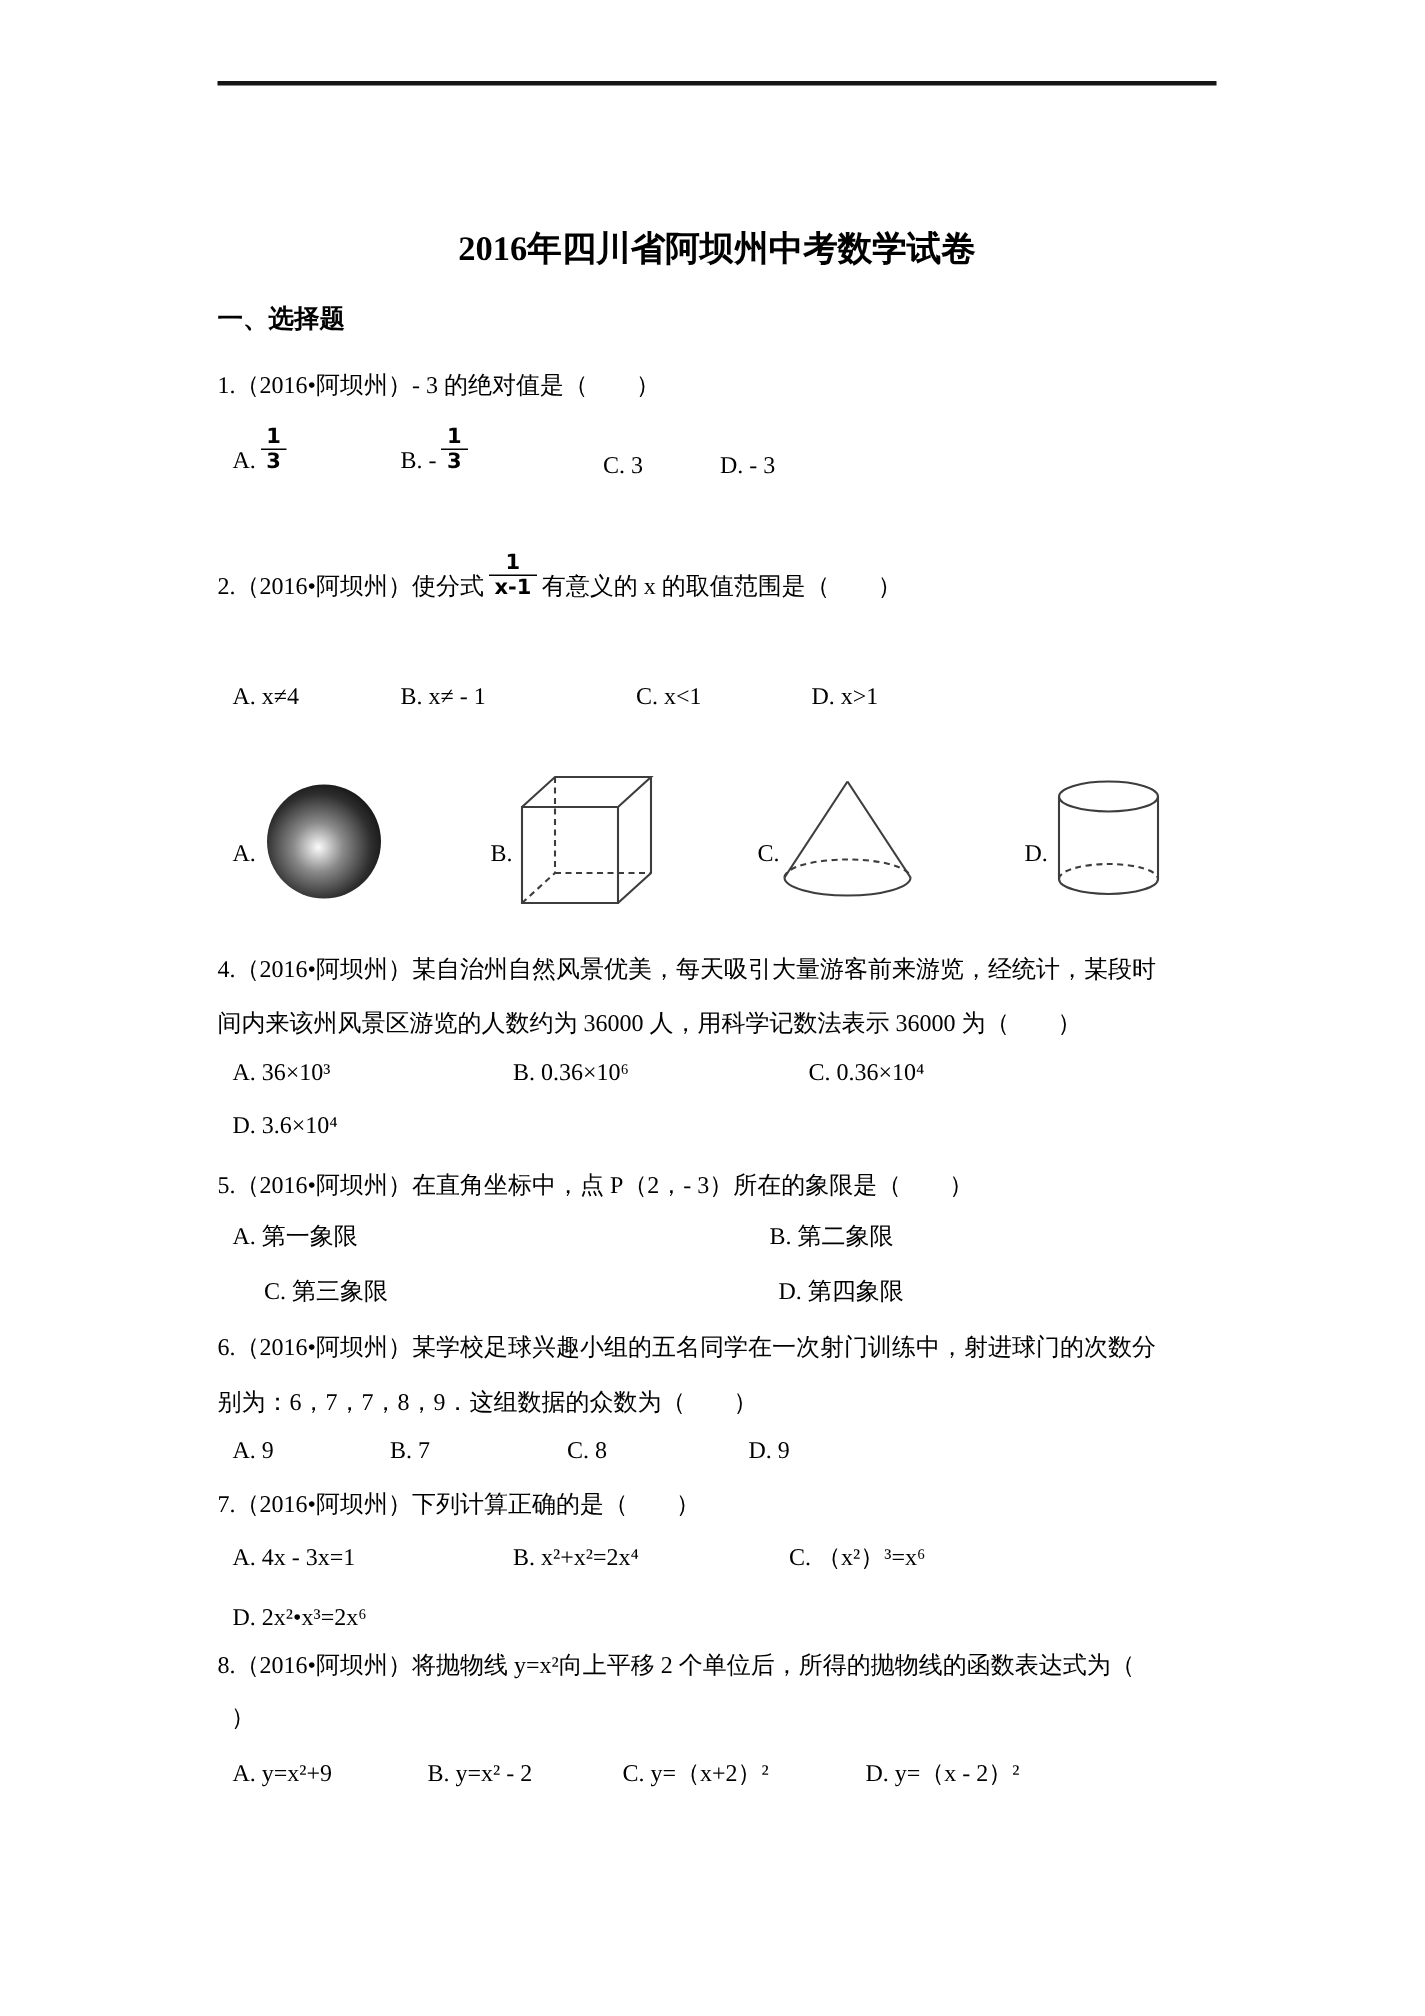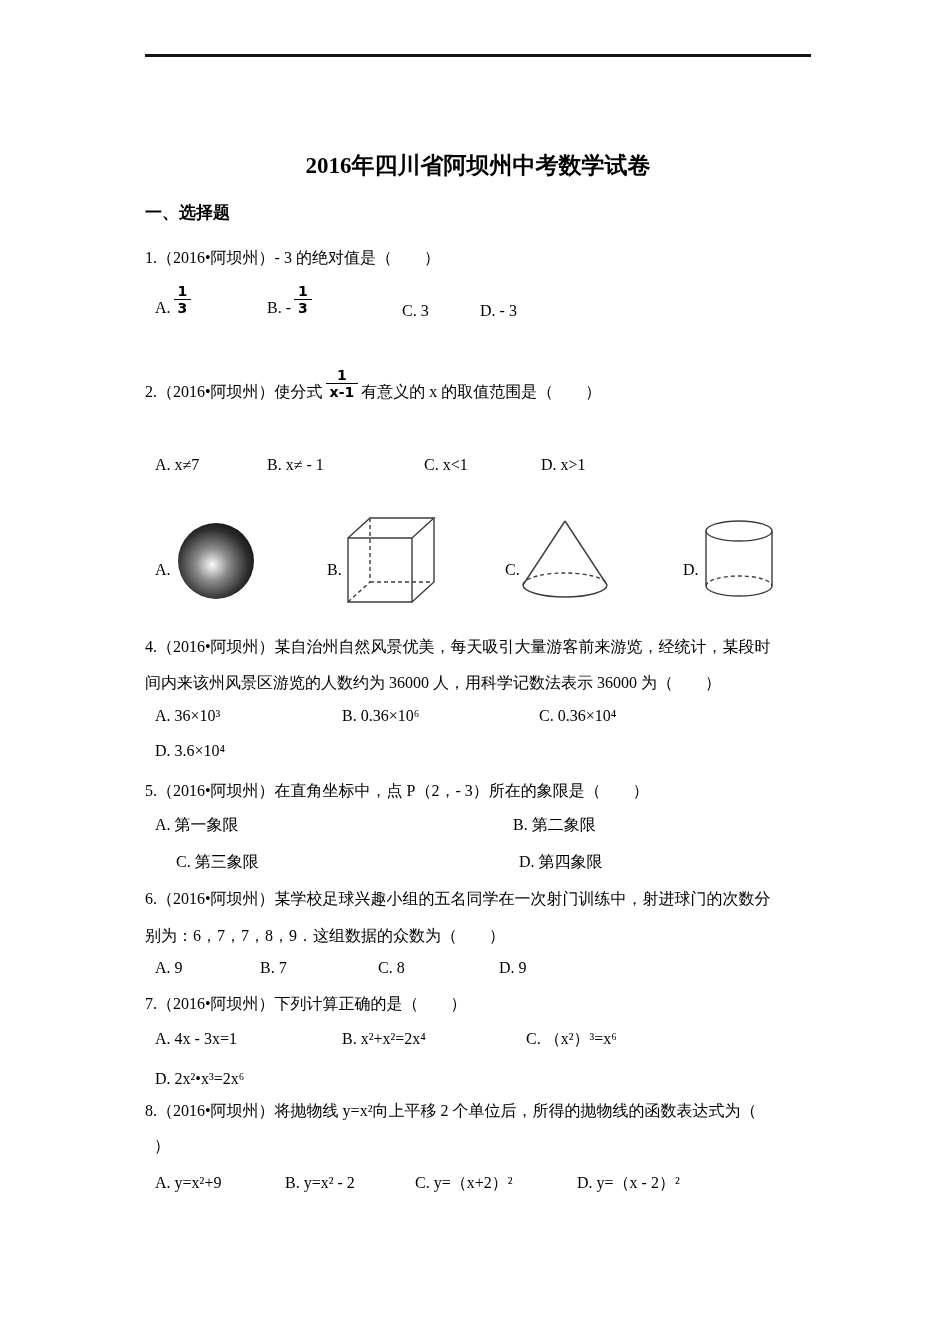--- a/index.html
+++ b/index.html
@@ -35,21 +35,21 @@
   <div class="abs" style="top:248px">1.（2016•阿坝州）- 3 的绝对值是（        ）</div>
   <div class="row" style="top:283px;height:40px">
     <span class="opt" style="left:10px"><span>A.</span><span class="frac"><span class="num">1</span><span class="den">3</span></span></span>
     <span class="opt" style="left:122px"><span>B. -</span><span class="frac"><span class="num">1</span><span class="den">3</span></span></span>
     <span class="opt" style="left:257px;top:18px">C. 3</span>
     <span class="opt" style="left:335px;top:18px">D. - 3</span>
   </div>
 
   <div class="abs" style="top:367px"><span>2.（2016•阿坝州）使分式</span><span class="frac"><span class="num">1</span><span class="den">x-1</span></span><span>有意义的 x 的取值范围是（        ）</span></div>
   <div class="row" style="top:455px;height:24px">
-    <span class="opt" style="left:10px">A. x≠7</span>
+    <span class="opt" style="left:10px">A. x≠4</span>
     <span class="opt" style="left:122px">B. x≠ - 1</span>
     <span class="opt" style="left:279px">C. x&lt;1</span>
     <span class="opt" style="left:396px">D. x&gt;1</span>
   </div>
 
   <div class="row" style="top:560px;height:24px">
     <span class="opt" style="left:10px">A.</span>
     <span class="opt" style="left:182px">B.</span>
     <span class="opt" style="left:360px">C.</span>
     <span class="opt" style="left:538px">D.</span>

